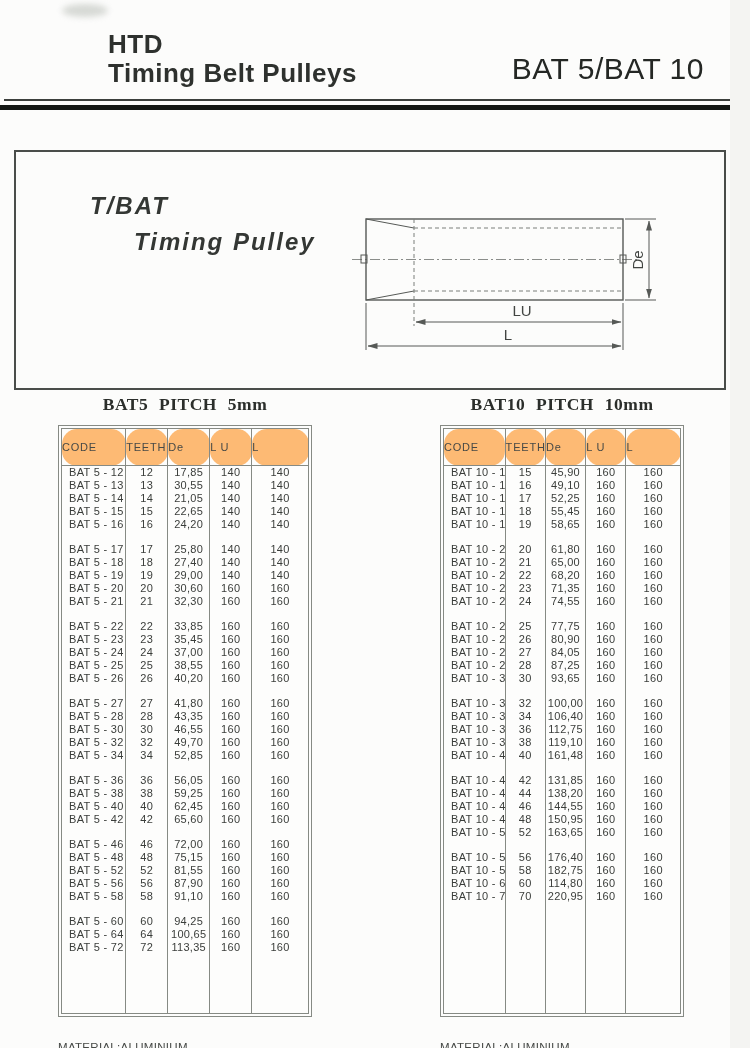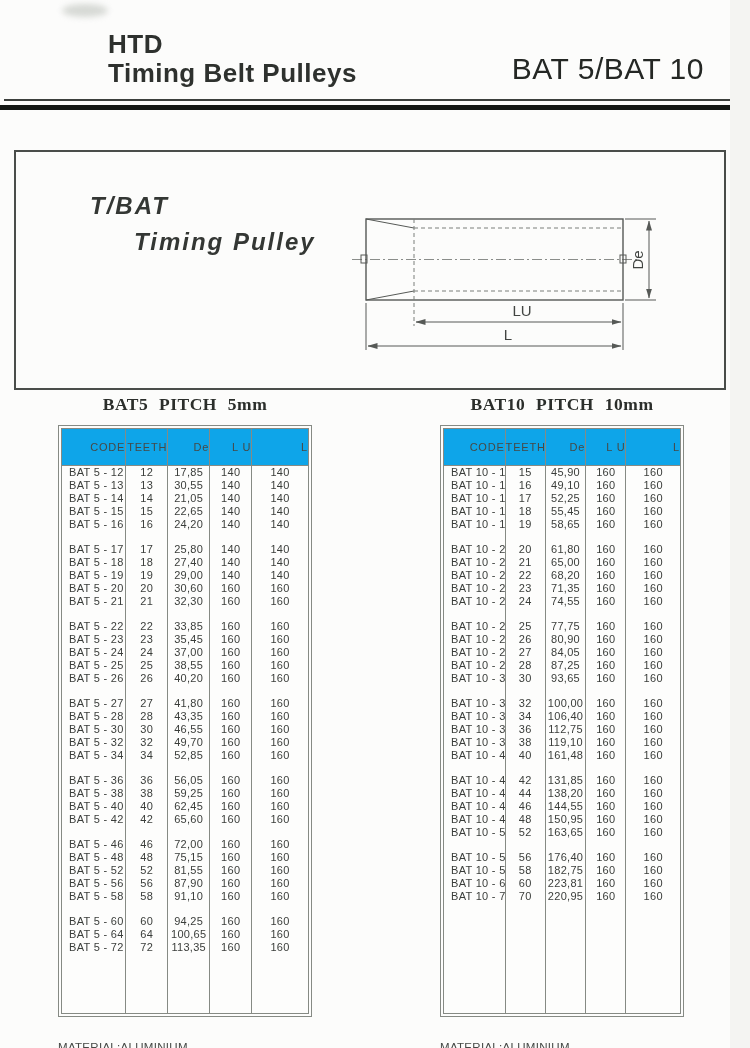--- a/index.html
+++ b/index.html
@@ -55,23 +55,23 @@
   }
   .tbl-frame {
     border:1px solid #868a84; padding:2px; height:592px; background:#fdfdfc;
   }
   .tbl-frame table {
     width:100%; height:100%; border-collapse:collapse; border:1px solid #868a84;
     table-layout:fixed;
   }
   th {
     height:37px; font-size:11px; font-weight:normal; letter-spacing:.8px;
-    color:#464946; background:#0ea5e9;
+    color:#464946; background:#fdba74;
     border-bottom:1px solid #868a84; border-right:1px solid #868a84;
-    text-align:right; vertical-align:middle;
+    text-align:left; vertical-align:middle;border-radius:15px;
   }
   td {
     height:13px; line-height:13px; font-size:11px; letter-spacing:.3px;
     color:#3a3d3a; text-align:center; vertical-align:middle;
     border-right:1px solid #868a84; padding:0; overflow:hidden; white-space:nowrap;
   }
   th:last-child, td:last-child { border-right:none; }
   td.code { text-align:left; padding-left:7px; }
   tr.spacer td { height:12px; }
   tr.fill td { height:auto; }
@@ -687,21 +687,21 @@
             <tr>
               <td class="code">BAT 10 - 58</td>
               <td>58</td>
               <td>182,75</td>
               <td>160</td>
               <td>160</td>
             </tr>
             <tr>
               <td class="code">BAT 10 - 60</td>
               <td>60</td>
-              <td>223,81</td>
+              <td>114,80</td>
               <td>160</td>
               <td>160</td>
             </tr>
             <tr>
               <td class="code">BAT 10 - 70</td>
               <td>70</td>
               <td>220,95</td>
               <td>160</td>
               <td>160</td>
             </tr>

